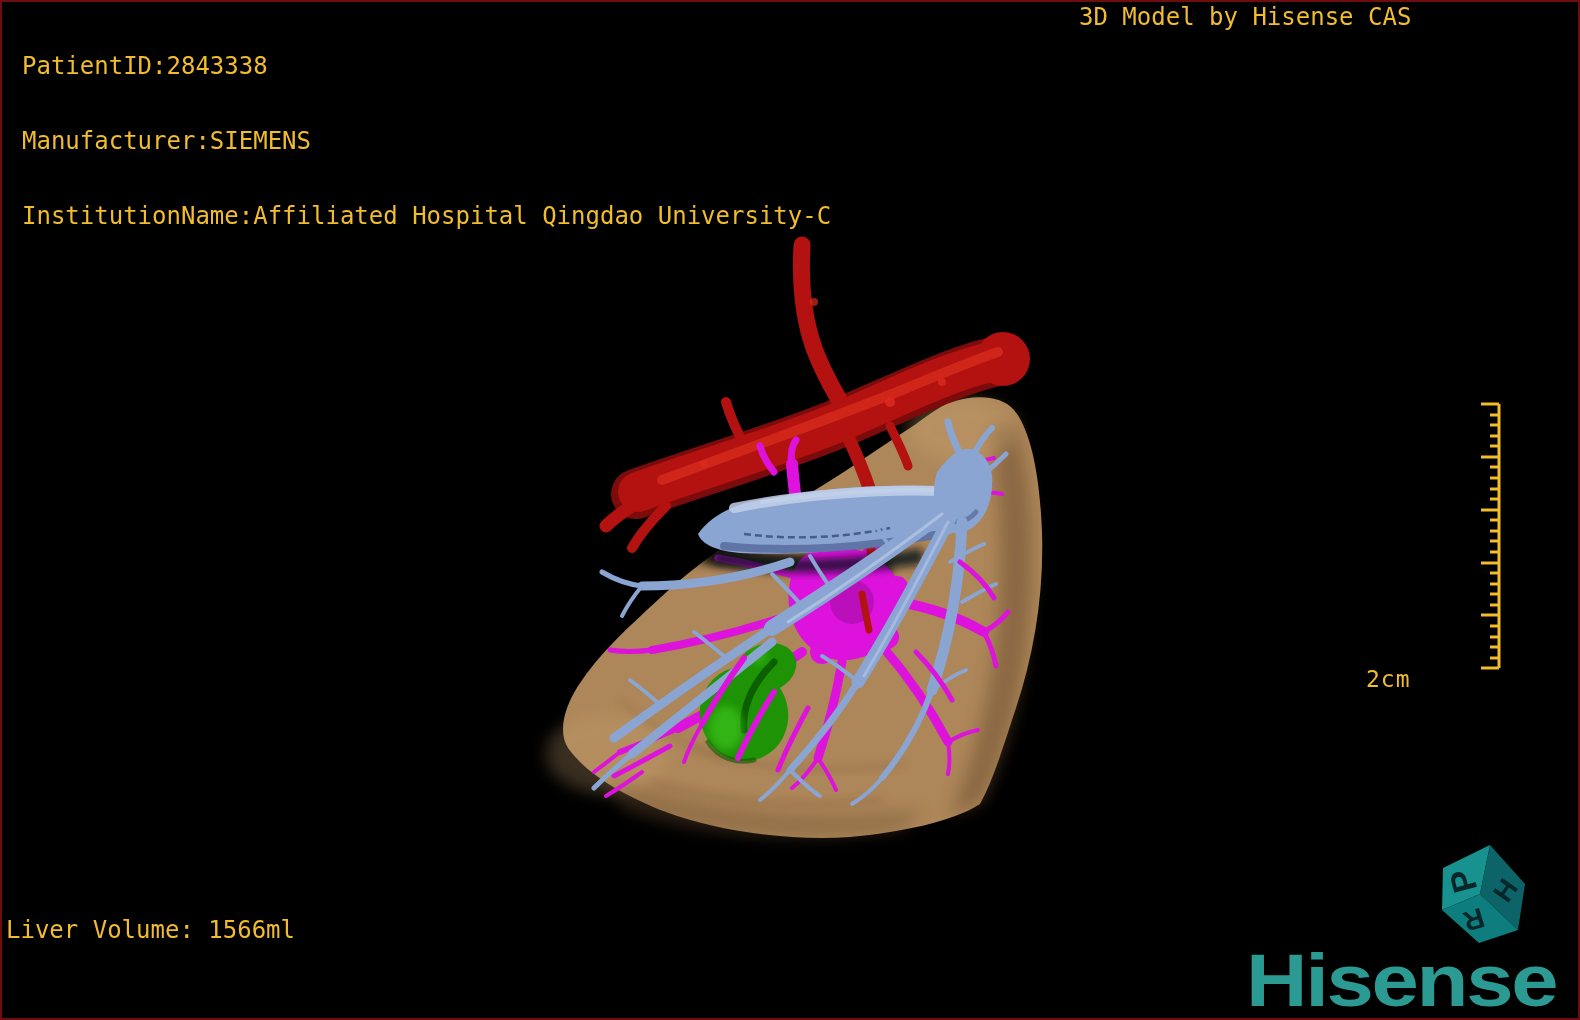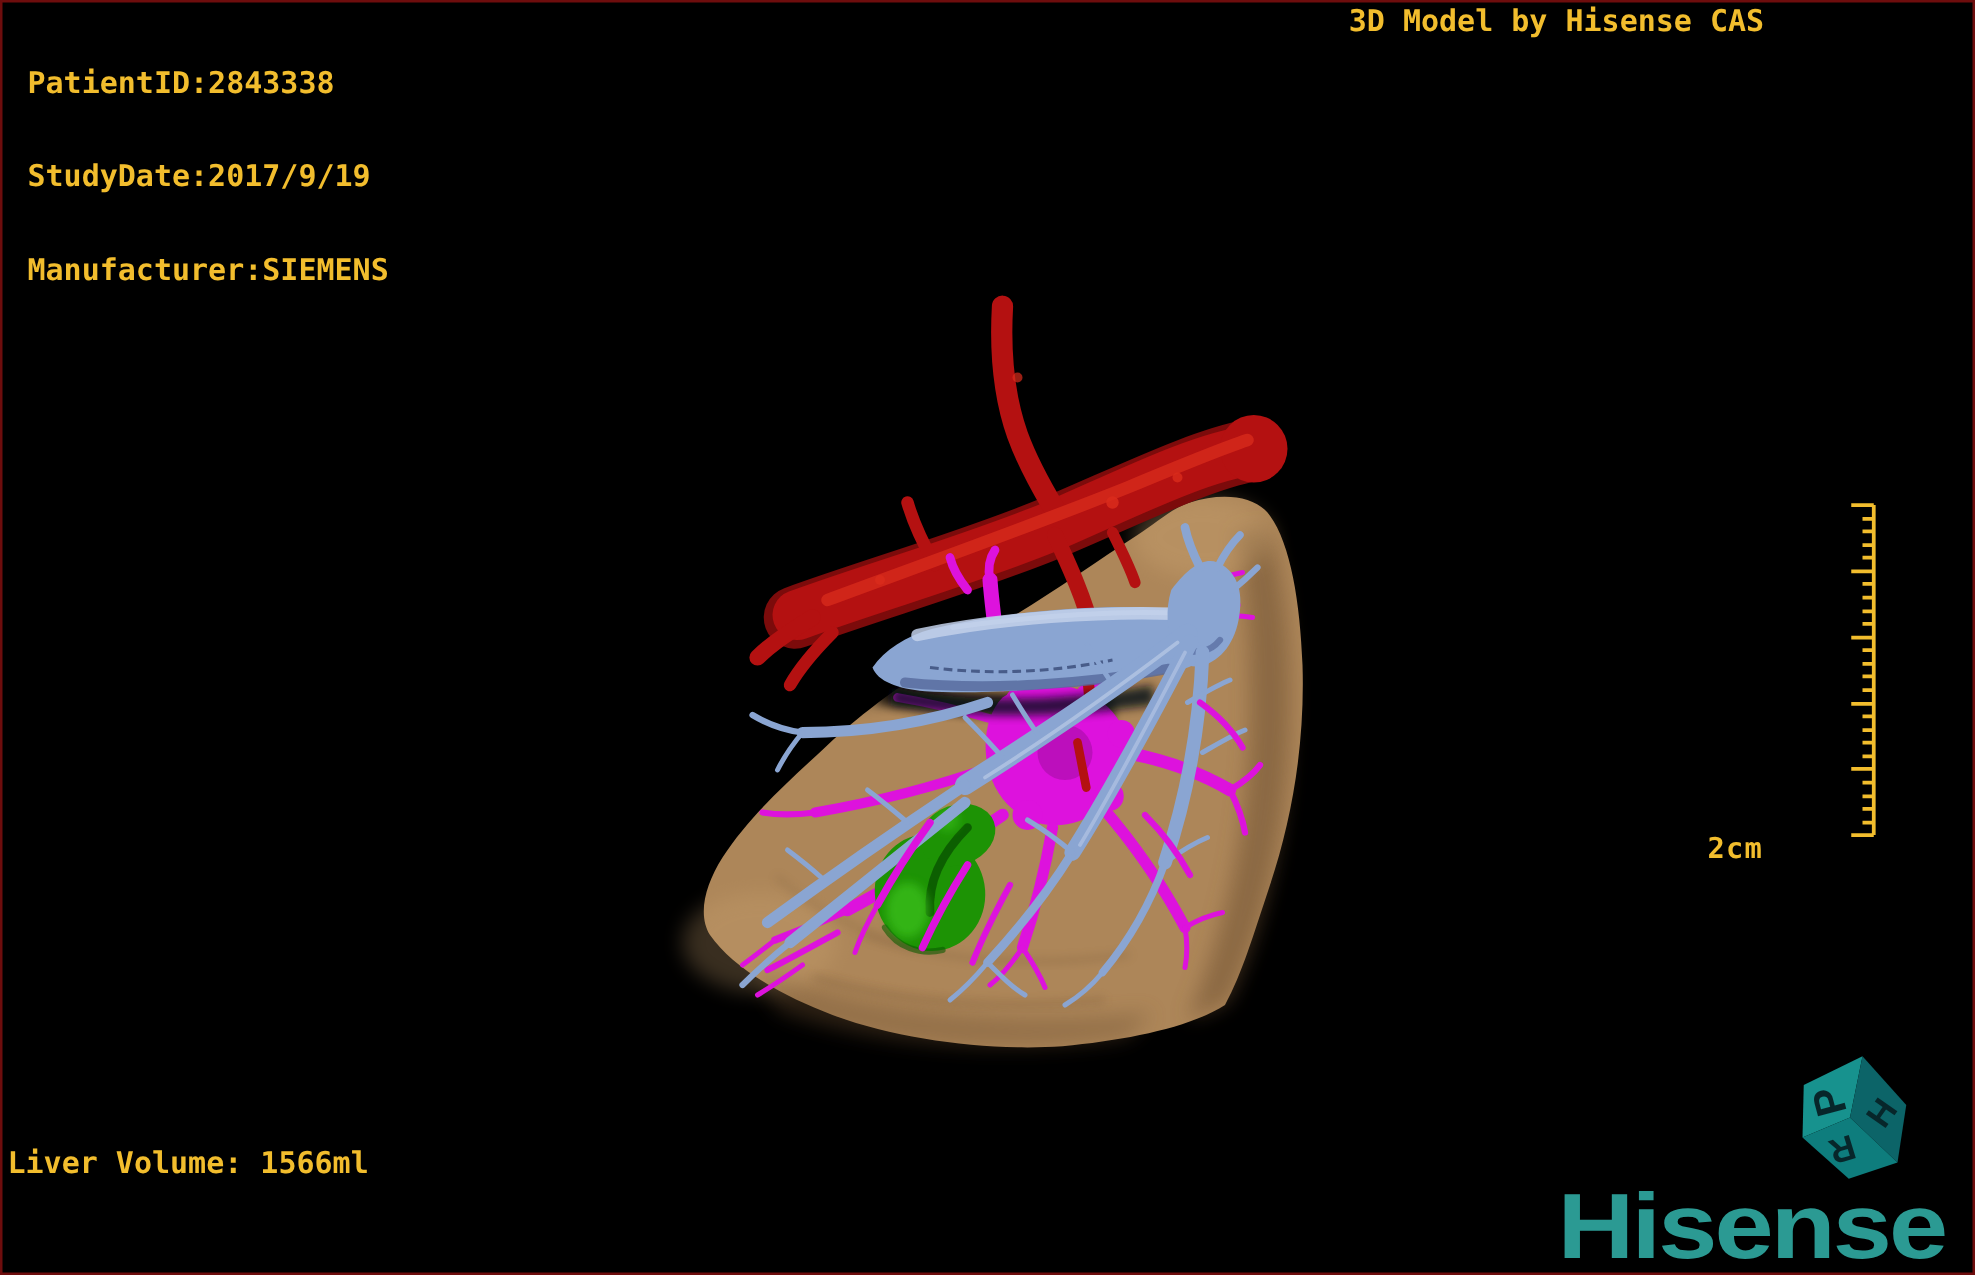--- a/index.html
+++ b/index.html
@@ -1,19 +1,19 @@
 <!DOCTYPE html>
 <html style="--background: #000000; --frame-border: #6e0d0d; --annotation-text: #f2bd2d; --brand-teal: #2b9a93; --cube-top: #17928e; --cube-right: #0c6468; --cube-front: #0e7d7d; --cube-letter: #07262a; --liver: #ad8659; --liver-shadow: #6f5133; --liver-highlight: #cca572; --hepatic-artery: #b41111; --artery-dark: #7c0b0b; --artery-highlight: #da2c1c; --portal-vein: #8aa5d2; --vein-highlight: #c2d0ea; --vein-shadow: #55699c; --hepatic-vein: #dd12dd; --hepatic-vein-dark: #9c0b9c; --tumor: #1d9305; --tumor-highlight: #3ec31b; --tumor-dark: #0b5a01;"><head>
 <meta charset="utf-8">
 <style>
   html,body{margin:0;padding:0;background:#111;}
   .stage{position:relative;width:1580px;height:1020px;background:var(--background,#000);
          overflow:hidden;border:2px solid var(--frame-border,#6e0d0d);box-sizing:border-box;
          font-family:"DejaVu Sans Mono", monospace;}
-  .overlay-text{position:absolute;color:var(--annotation-text,#f2bd2d);font-size:24px;line-height:25px;white-space:pre;font-weight:bold;}
+  .overlay-text{position:absolute;color:var(--annotation-text,#f2bd2d);font-size:24px;line-height:25px;white-space:pre;}
   #patient-info{top:2px;left:20px;}
   #watermark{top:3px;left:1077px;}
   #liver-volume{top:916px;left:4px;}
   #scale-label{top:665px;left:1364px;font-size:23px;letter-spacing:1px;}
   #brand{position:absolute;top:942px;left:1244px;color:var(--brand-teal,#2b9a93);
          font-family:"Liberation Sans",sans-serif;font-weight:bold;font-size:74px;
          letter-spacing:-2px;transform:scaleX(1.15);transform-origin:left top;line-height:1;}
   svg{position:absolute;top:0;left:0;}
   .f-liver{fill:var(--liver);}
   .f-lsh{fill:var(--liver-shadow);}
@@ -211,22 +211,22 @@
       <polygon fill="var(--cube-right)" points="1488,843 1523,882 1516,928 1478,892"></polygon>
       <polygon fill="var(--cube-front)" points="1478,892 1516,928 1477,941 1440,908"></polygon>
       <text class="cube-letter" x="1462" y="890" font-size="34" text-anchor="middle" transform="rotate(-105 1462 879)">P</text>
       <text class="cube-letter" x="1503" y="898" font-size="28" text-anchor="middle" transform="rotate(-55 1503 888)">H</text>
       <text class="cube-letter" x="1472" y="928" font-size="28" text-anchor="middle" transform="rotate(163 1472 918)">R</text>
     </g>
   </svg>
 
   <div class="overlay-text" id="patient-info">
     <div>PatientID:2843338</div>
-    <div>StudyDate:2017/9/19</div>
     <div>Manufacturer:SIEMENS</div>
+    <div>InstitutionName:Affiliated Hospital Qingdao University-C</div>
   </div>
 
   <div class="overlay-text" id="watermark">3D Model by Hisense CAS</div>
 
   <div class="overlay-text" id="liver-volume">Liver Volume: 1566ml</div>
 
   <div class="overlay-text" id="scale-label">2cm</div>
 
   <div id="brand">Hisense</div>
 </div>

